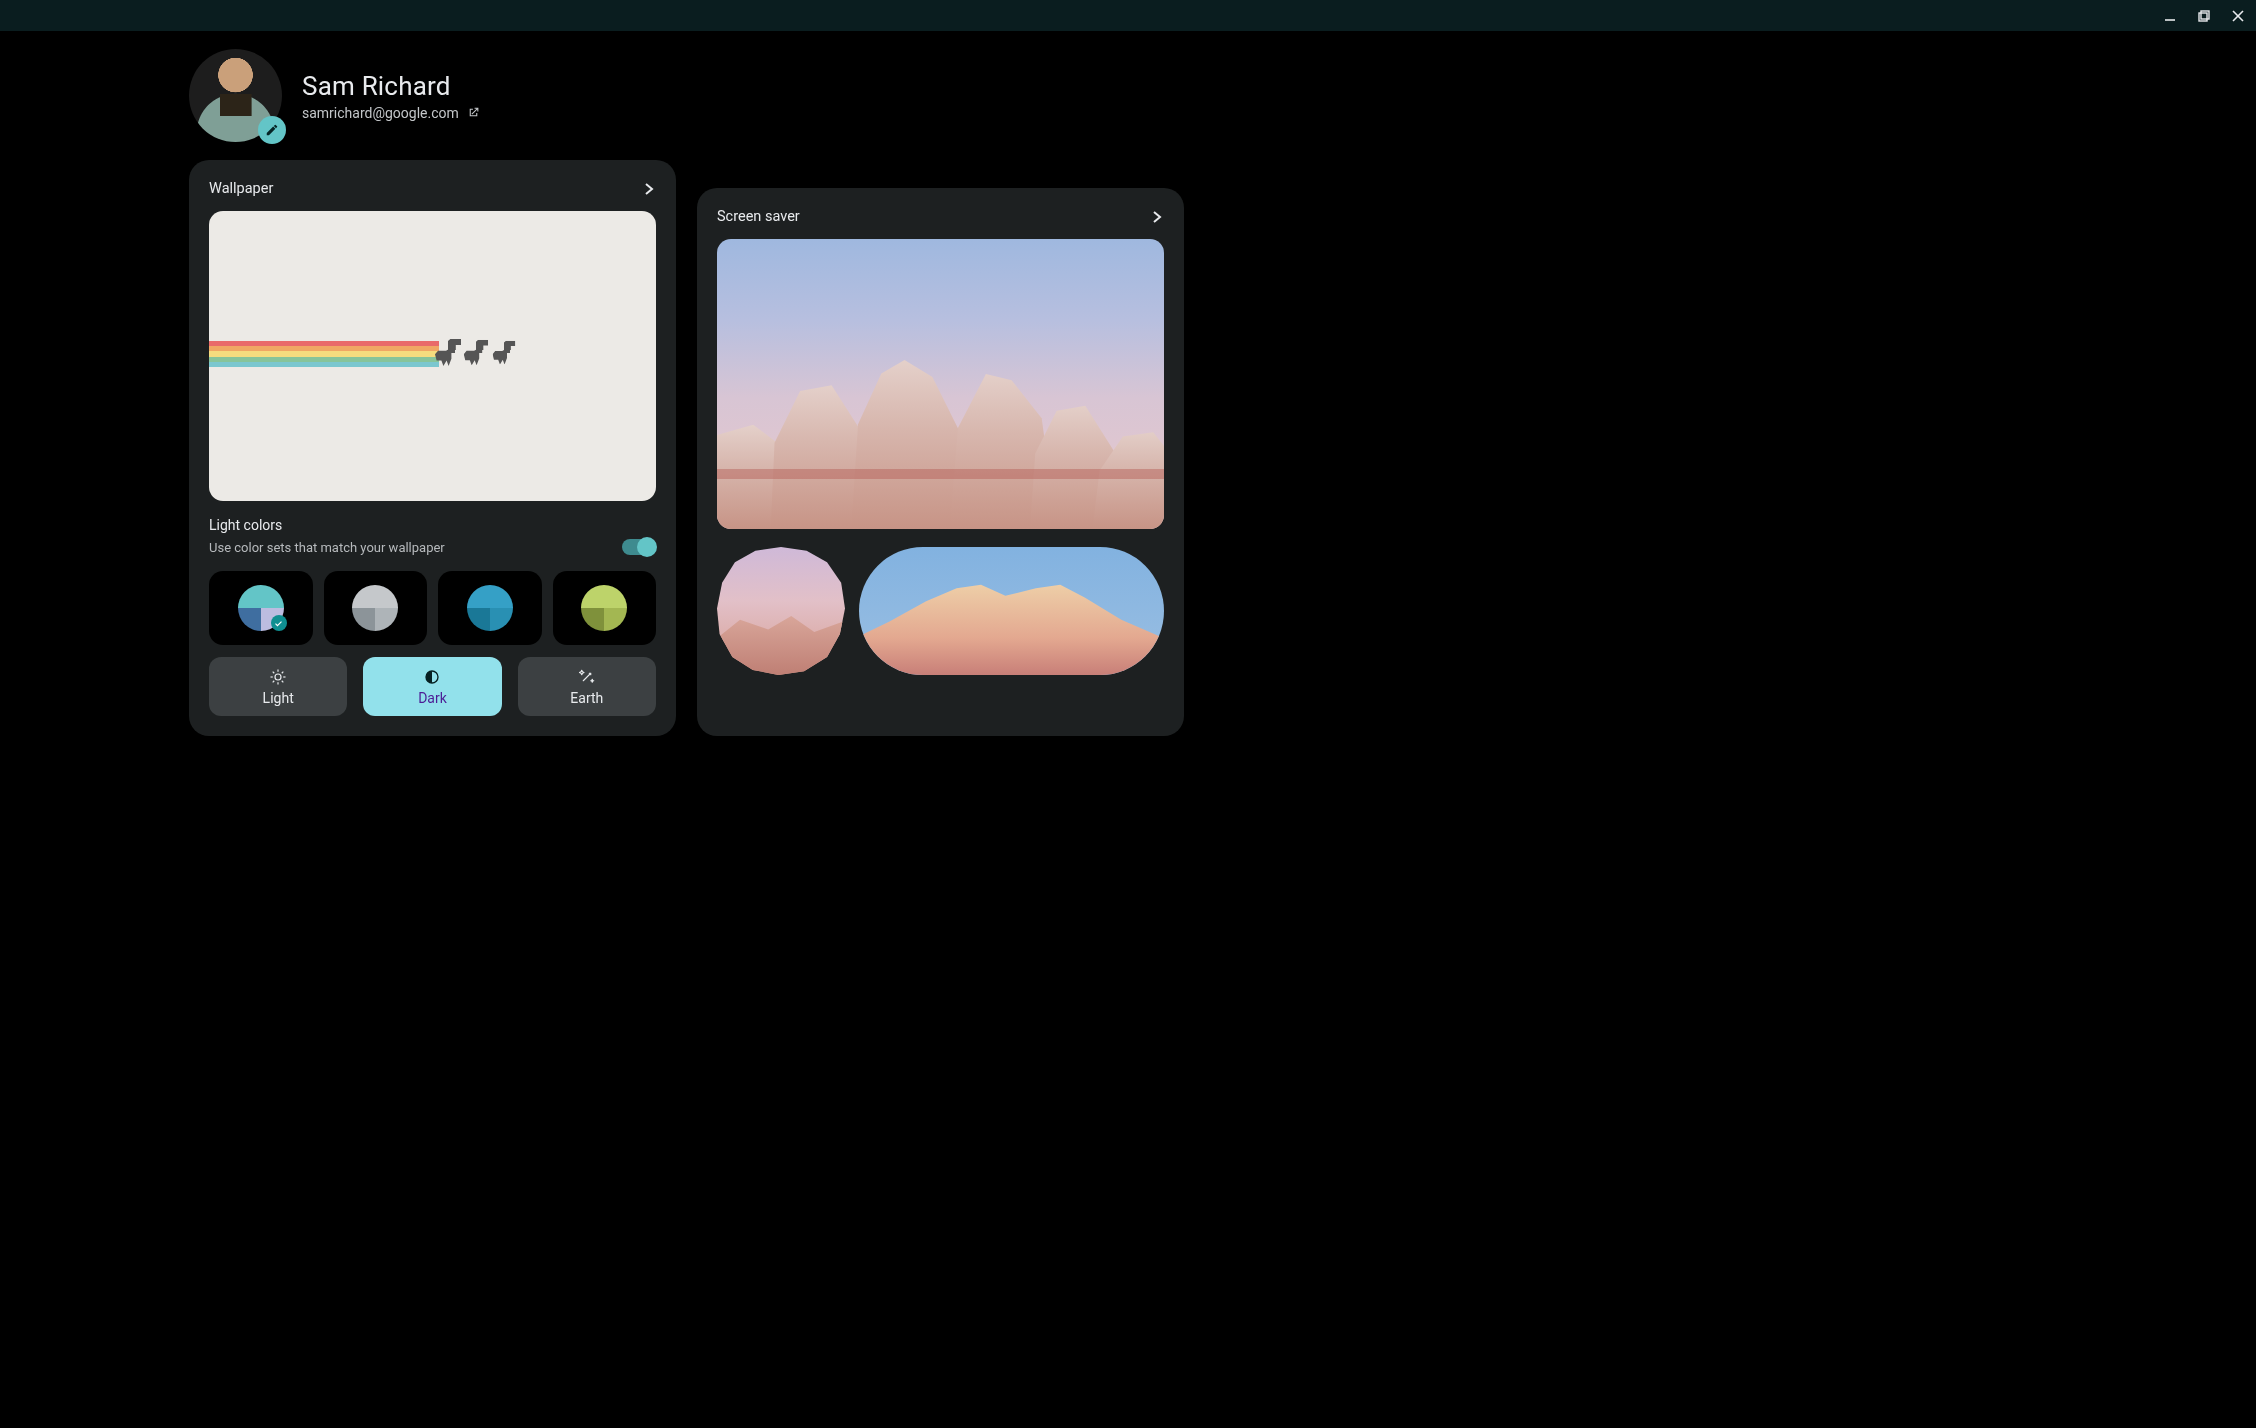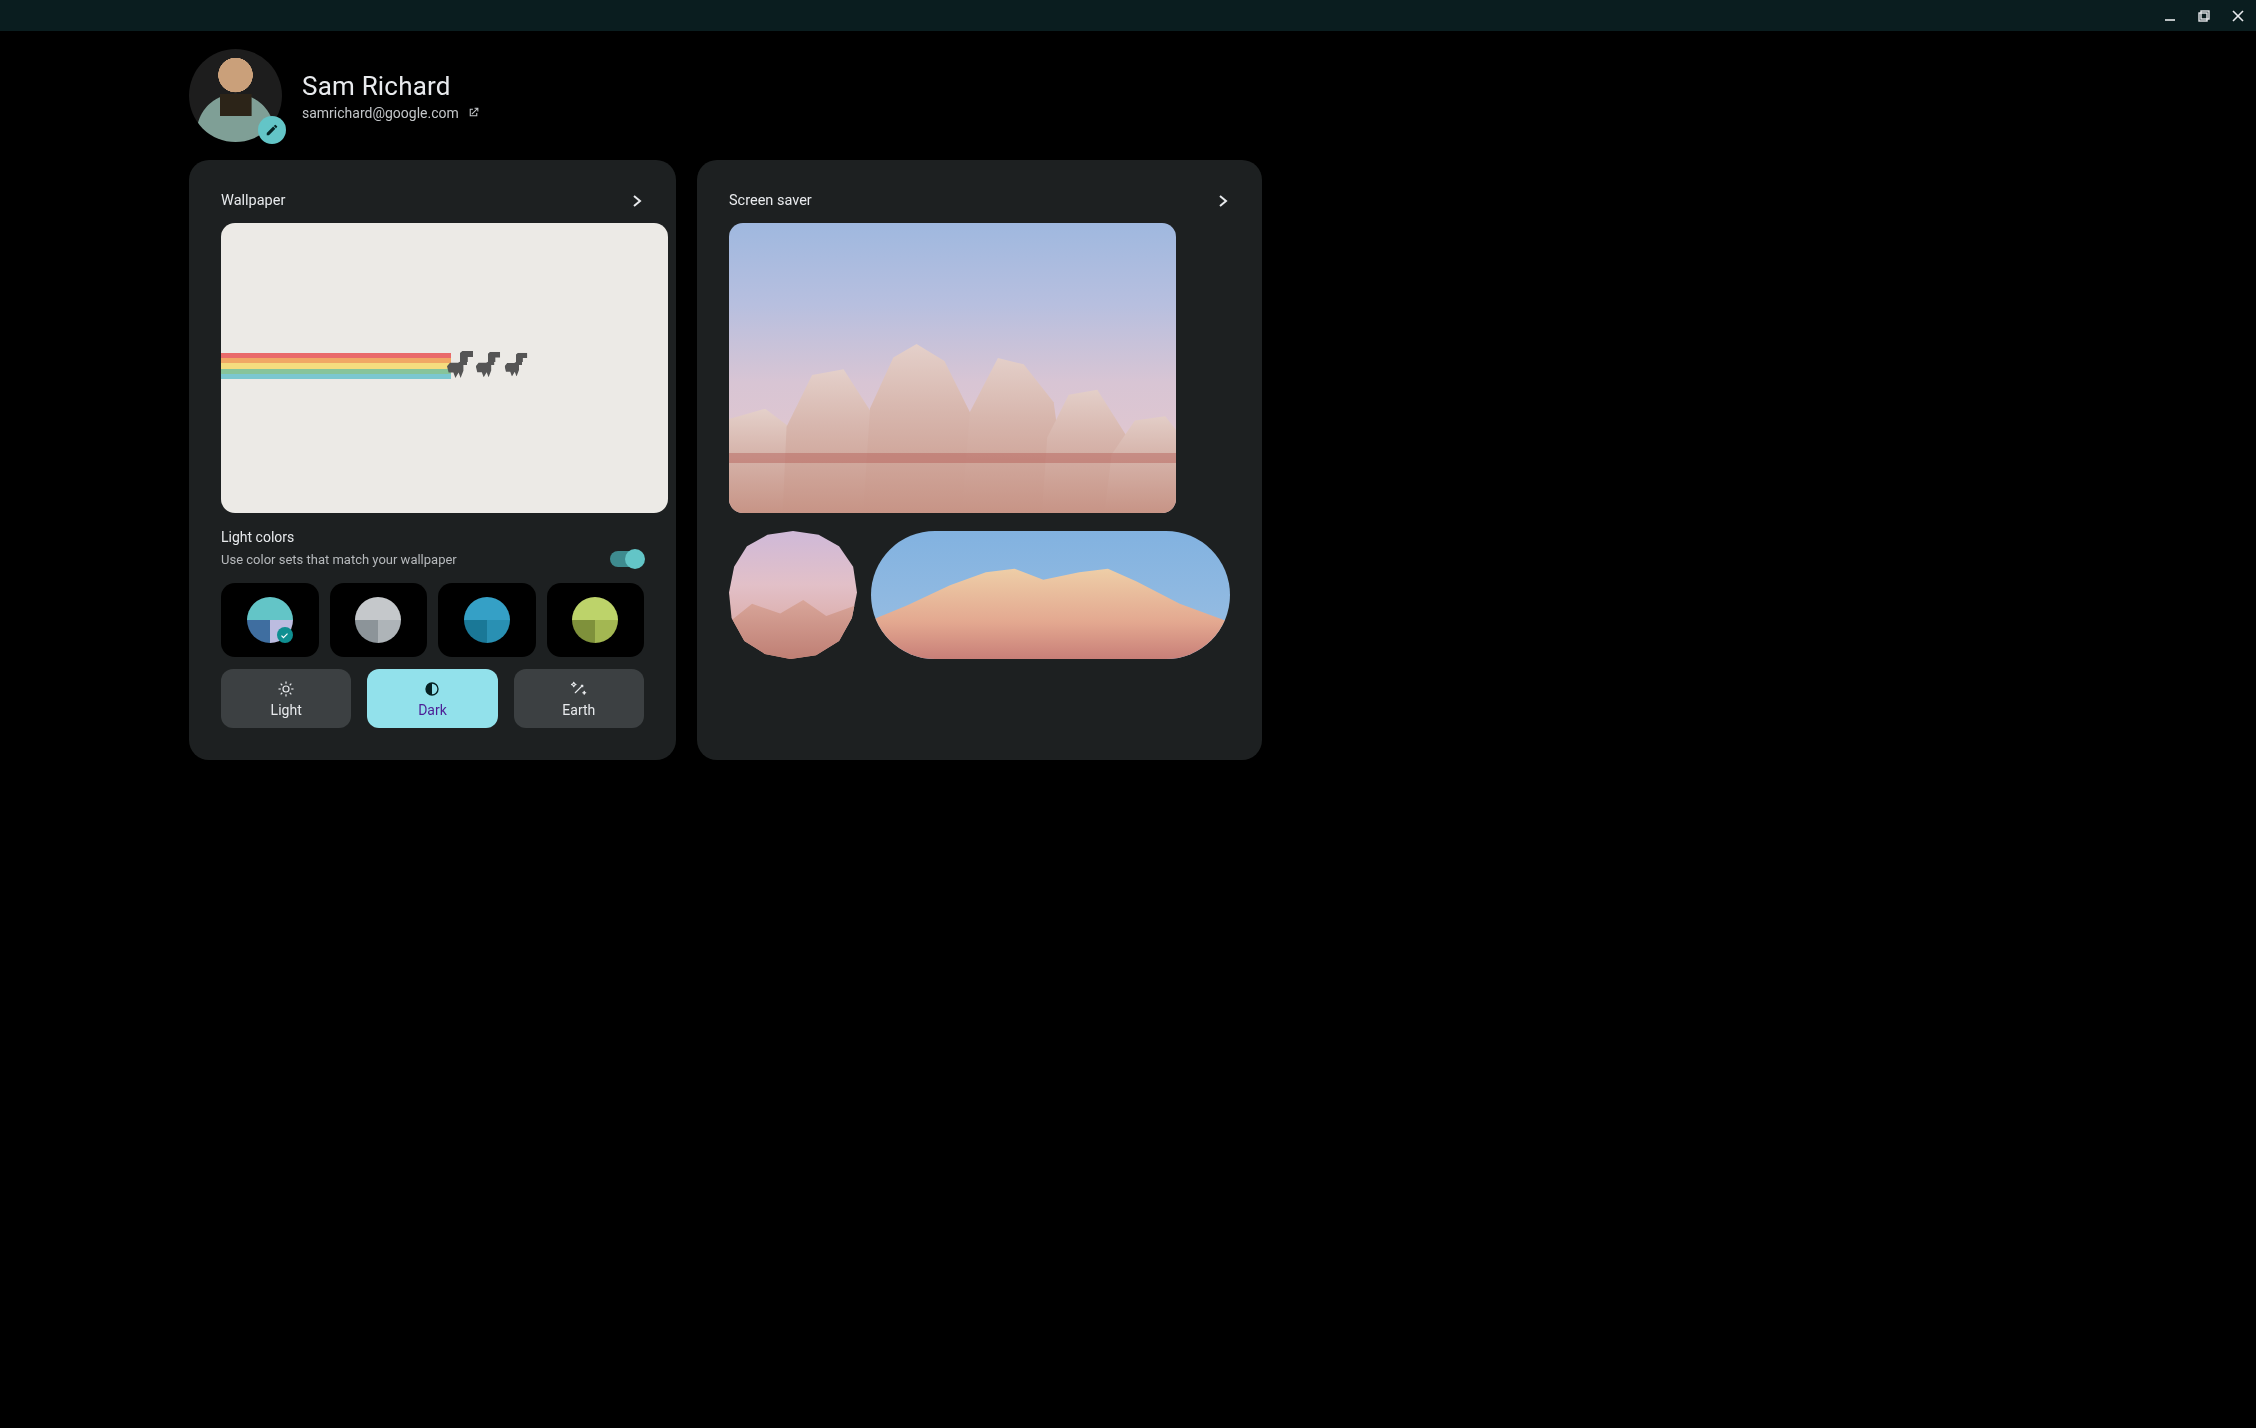--- a/index.html
+++ b/index.html
@@ -81,24 +81,24 @@
   .profile-meta .email svg { width: 13px; height: 13px; }
 
   
   .cards {
     display: flex;
     gap: 21px;
   }
   .card {
     background: #1d2021;
     border-radius: 20px;
-    padding: 32px;
+    padding: 20px;
   }
   .card-wallpaper { width: 487px; }
-  .card-screensaver { width: 565px; }
+  .card-screensaver { width: 487px; margin-top: 28px; }
 
   .card-header {
     display: flex;
     justify-content: space-between;
     align-items: center;
     margin-bottom: 14px;
     cursor: pointer;
   }
   .card-header .title {
     font-size: 14.5px;

